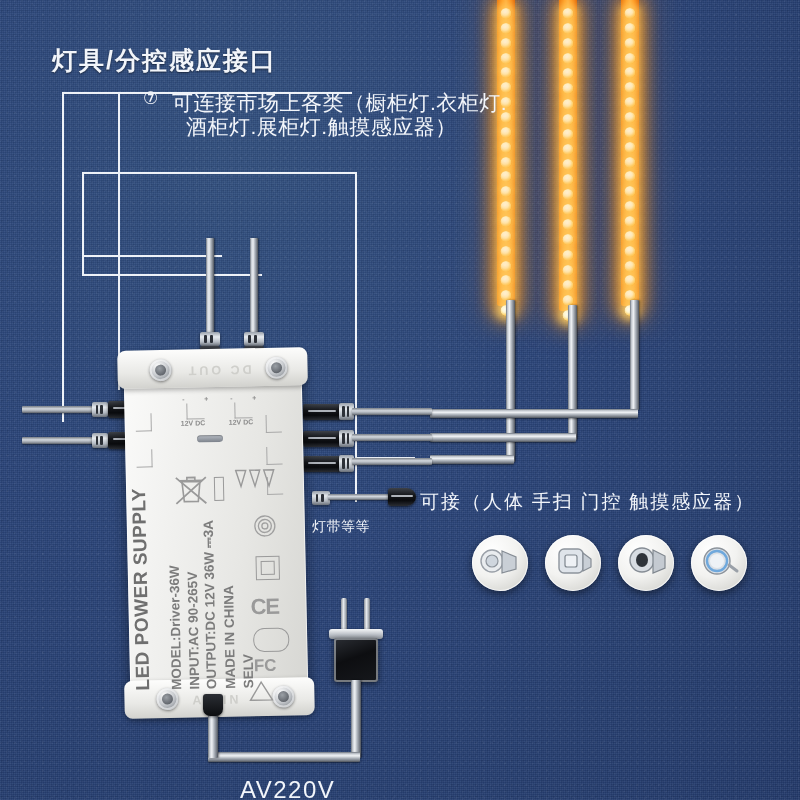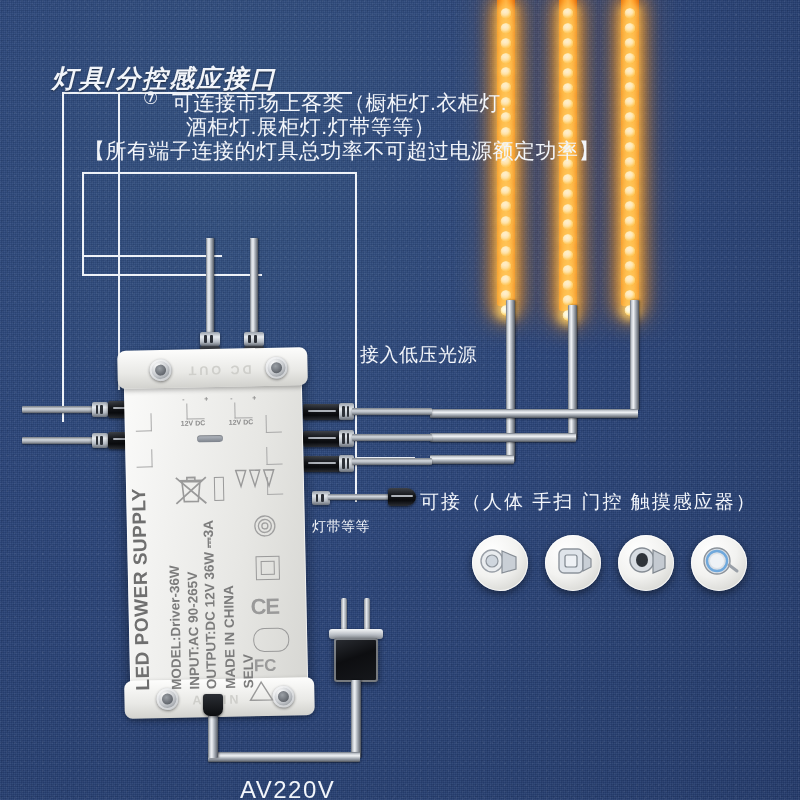--- a/index.html
+++ b/index.html
@@ -198,30 +198,28 @@
   <div class="cl clh" style="left:82px;top:274px;width:180px;"></div>
   <div class="cl clv" style="left:355px;top:172px;height:330px;"></div>
   <div class="cl clh" style="left:82px;top:255px;width:140px;"></div>
 
   <div class="cl clh" style="left:355px;top:411px;width:60px;"></div>
   <div class="cl clh" style="left:355px;top:435px;width:60px;"></div>
   <div class="cl clh" style="left:355px;top:457px;width:60px;"></div>
   <div class="cl clv" style="left:206px;top:238px;height:110px;"></div>
   <div class="cl clv" style="left:250px;top:238px;height:110px;"></div>
 
-  <div class="txt title" style="left:52px;top:62px;font-style:italic;">灯具/分控感应接口</div>
+  <div class="txt title" style="left:52px;top:44px;">灯具/分控感应接口</div>
 
   <div class="txt note" style="left:143px;top:88px;font-size:17px;">⑦</div>
   <div class="txt note" style="left:172px;top:89px;">可连接市场上各类（橱柜灯.衣柜灯.</div>
-  <div class="txt note" style="left:186px;top:113px;">酒柜灯.展柜灯.灯带等等）</div>
-  <div class="txt note" style="left:84px;top:137px;">【所有端子连接的灯具总功率不可超过电源额定功率】</div>
-
-  <div class="txt lbl" style="left:360px;top:342px;">接入低压光源</div>
+  <div class="txt note" style="left:186px;top:113px;">酒柜灯.展柜灯.触摸感应器）</div>
+
   <div class="txt lbl-sm" style="left:312px;top:518px;">灯带等等</div>
-  <div class="txt lbl" style="left:420px;top:489px;letter-spacing:2px;">可接（人体 手扫 门控 触摸感应器）</div>
+  <div class="txt lbl" style="left:420px;top:489px;letter-spacing:2px;font-family:Liberation Serif, serif;">可接（人体 手扫 门控 触摸感应器）</div>
   <div class="txt big" style="left:240px;top:732px;">AV220V</div>
 
   <div class="wireThin" style="left:22px;top:406px;width:82px;"></div>
   <div class="plugSil" style="left:92px;top:402px;width:16px;height:15px;"></div>
   <div class="plugBlk" style="left:108px;top:401px;width:38px;height:17px;"></div>
   <div class="wireThin" style="left:22px;top:437px;width:82px;"></div>
   <div class="plugSil" style="left:92px;top:433px;width:16px;height:15px;"></div>
   <div class="plugBlk" style="left:108px;top:432px;width:38px;height:17px;"></div>
 
   <div class="wireV" style="left:206px;top:238px;height:98px;width:8px;"></div>

